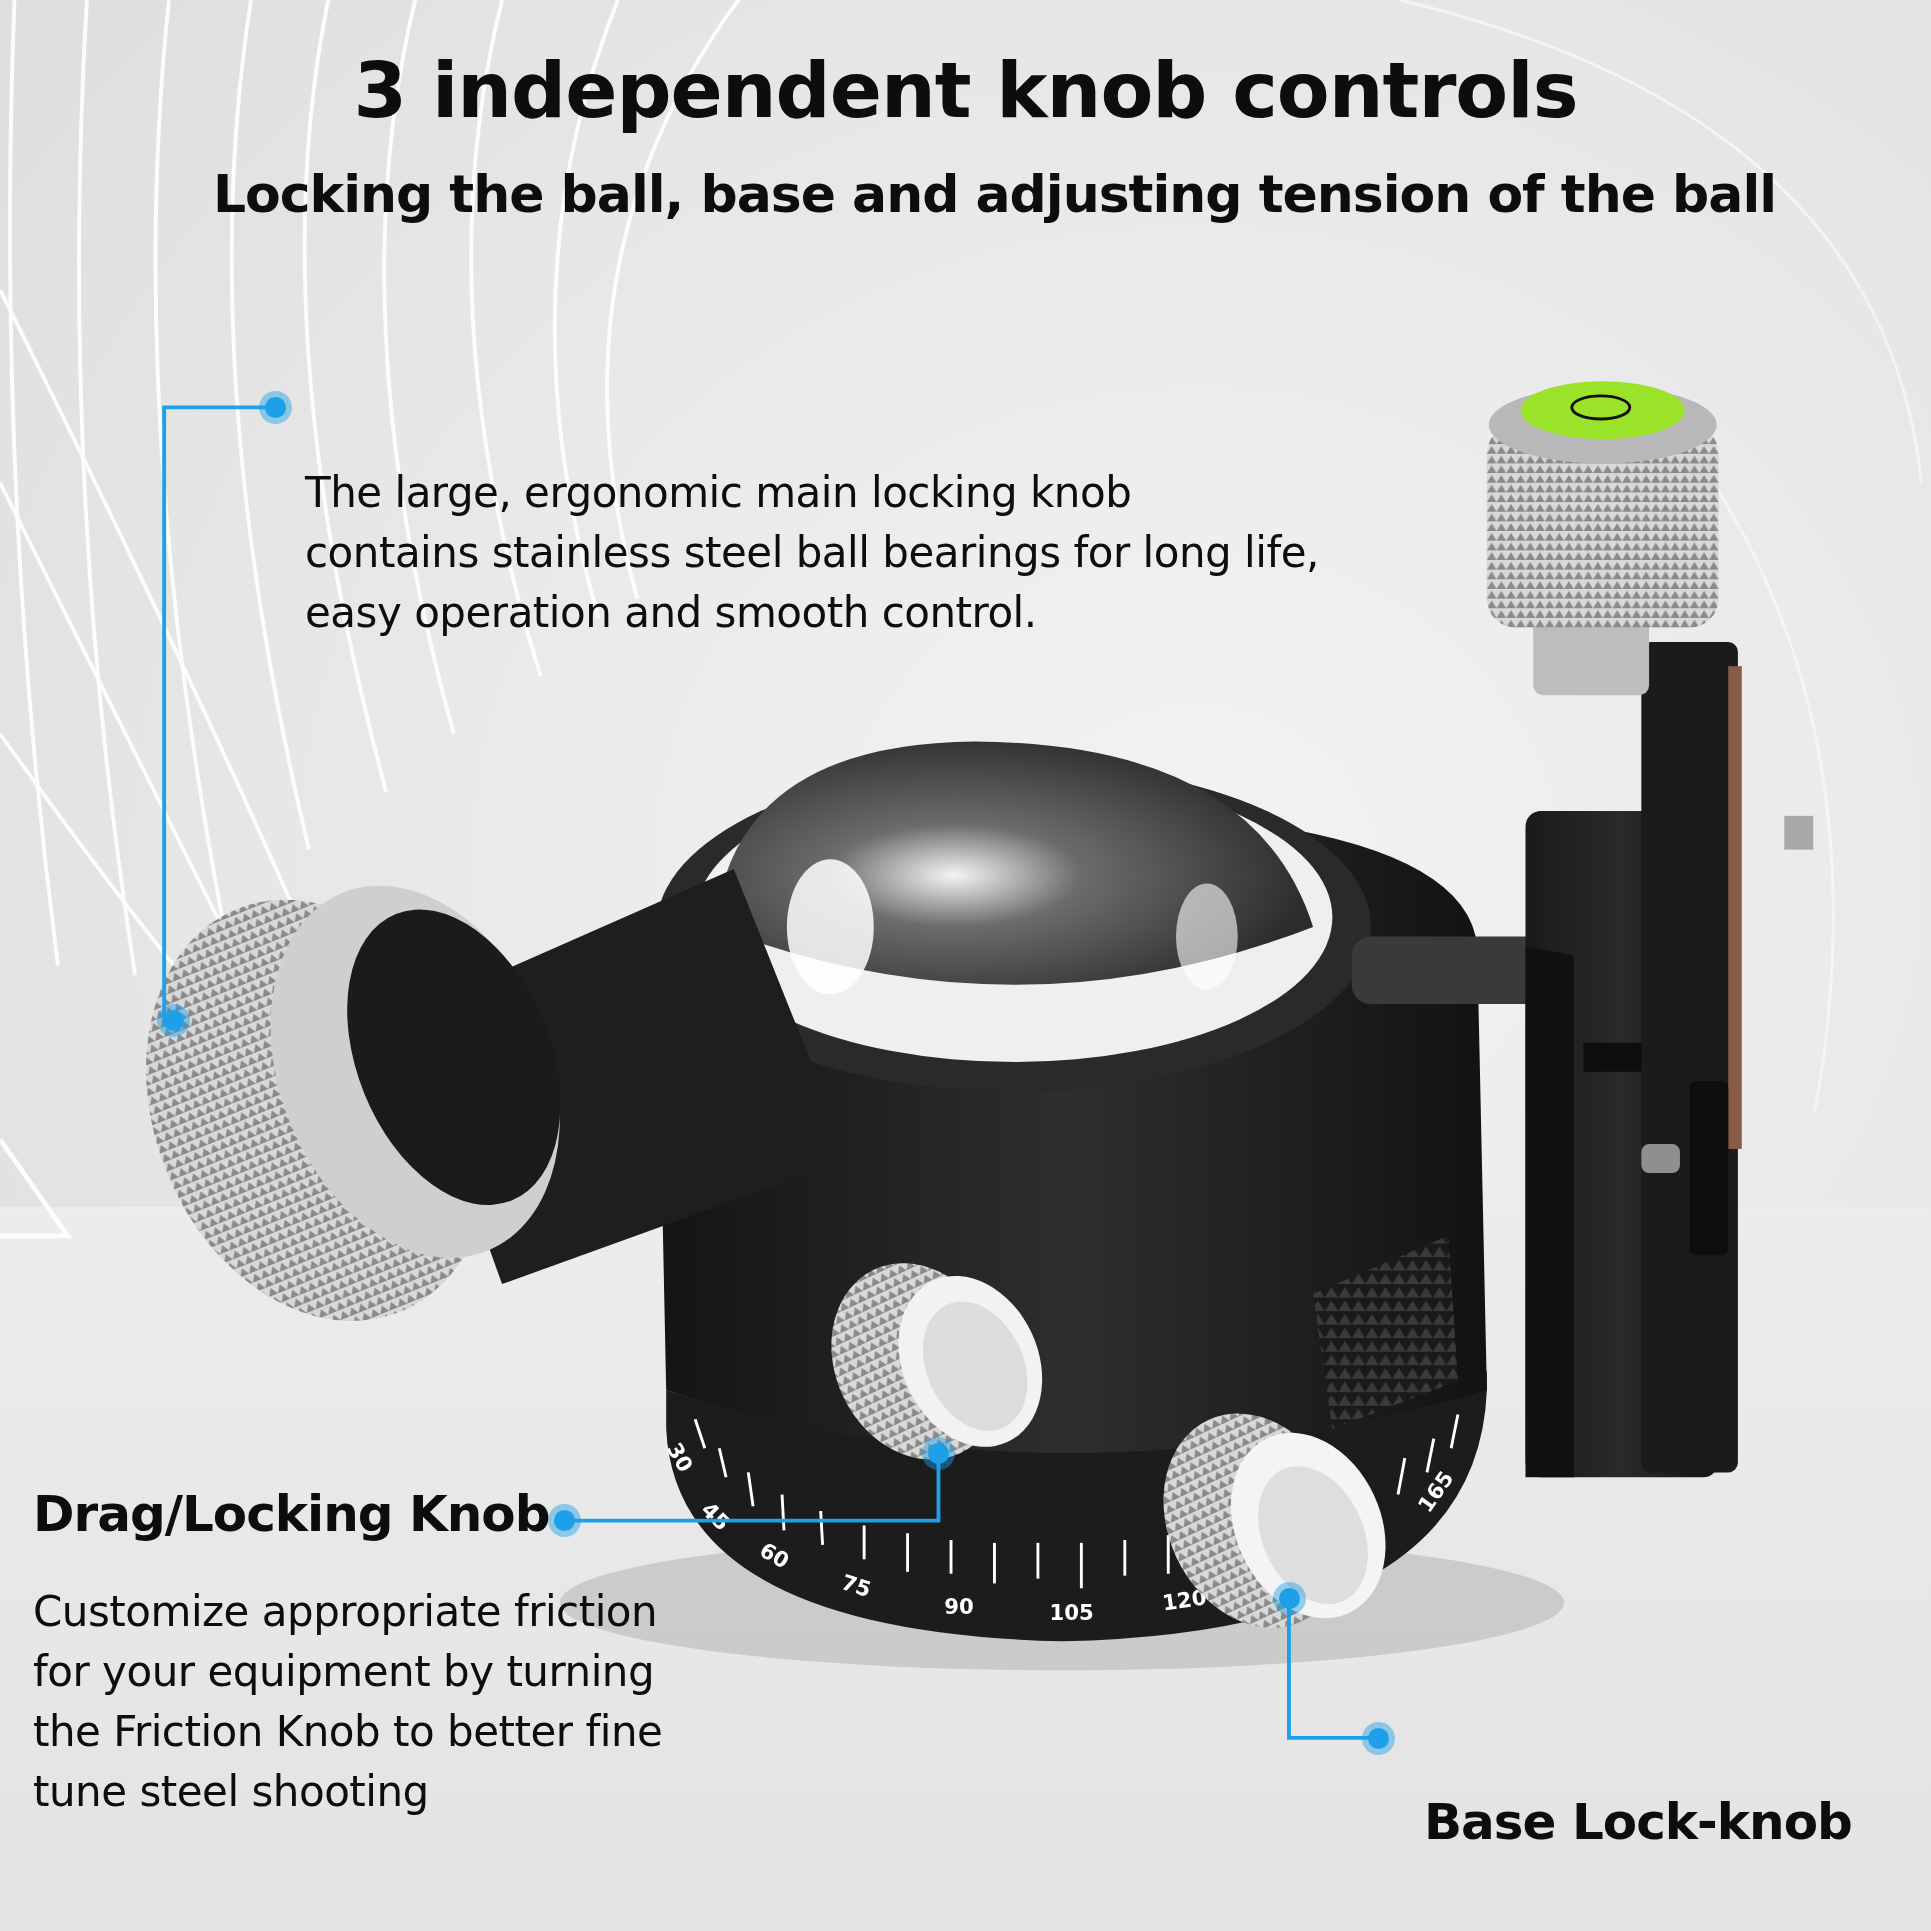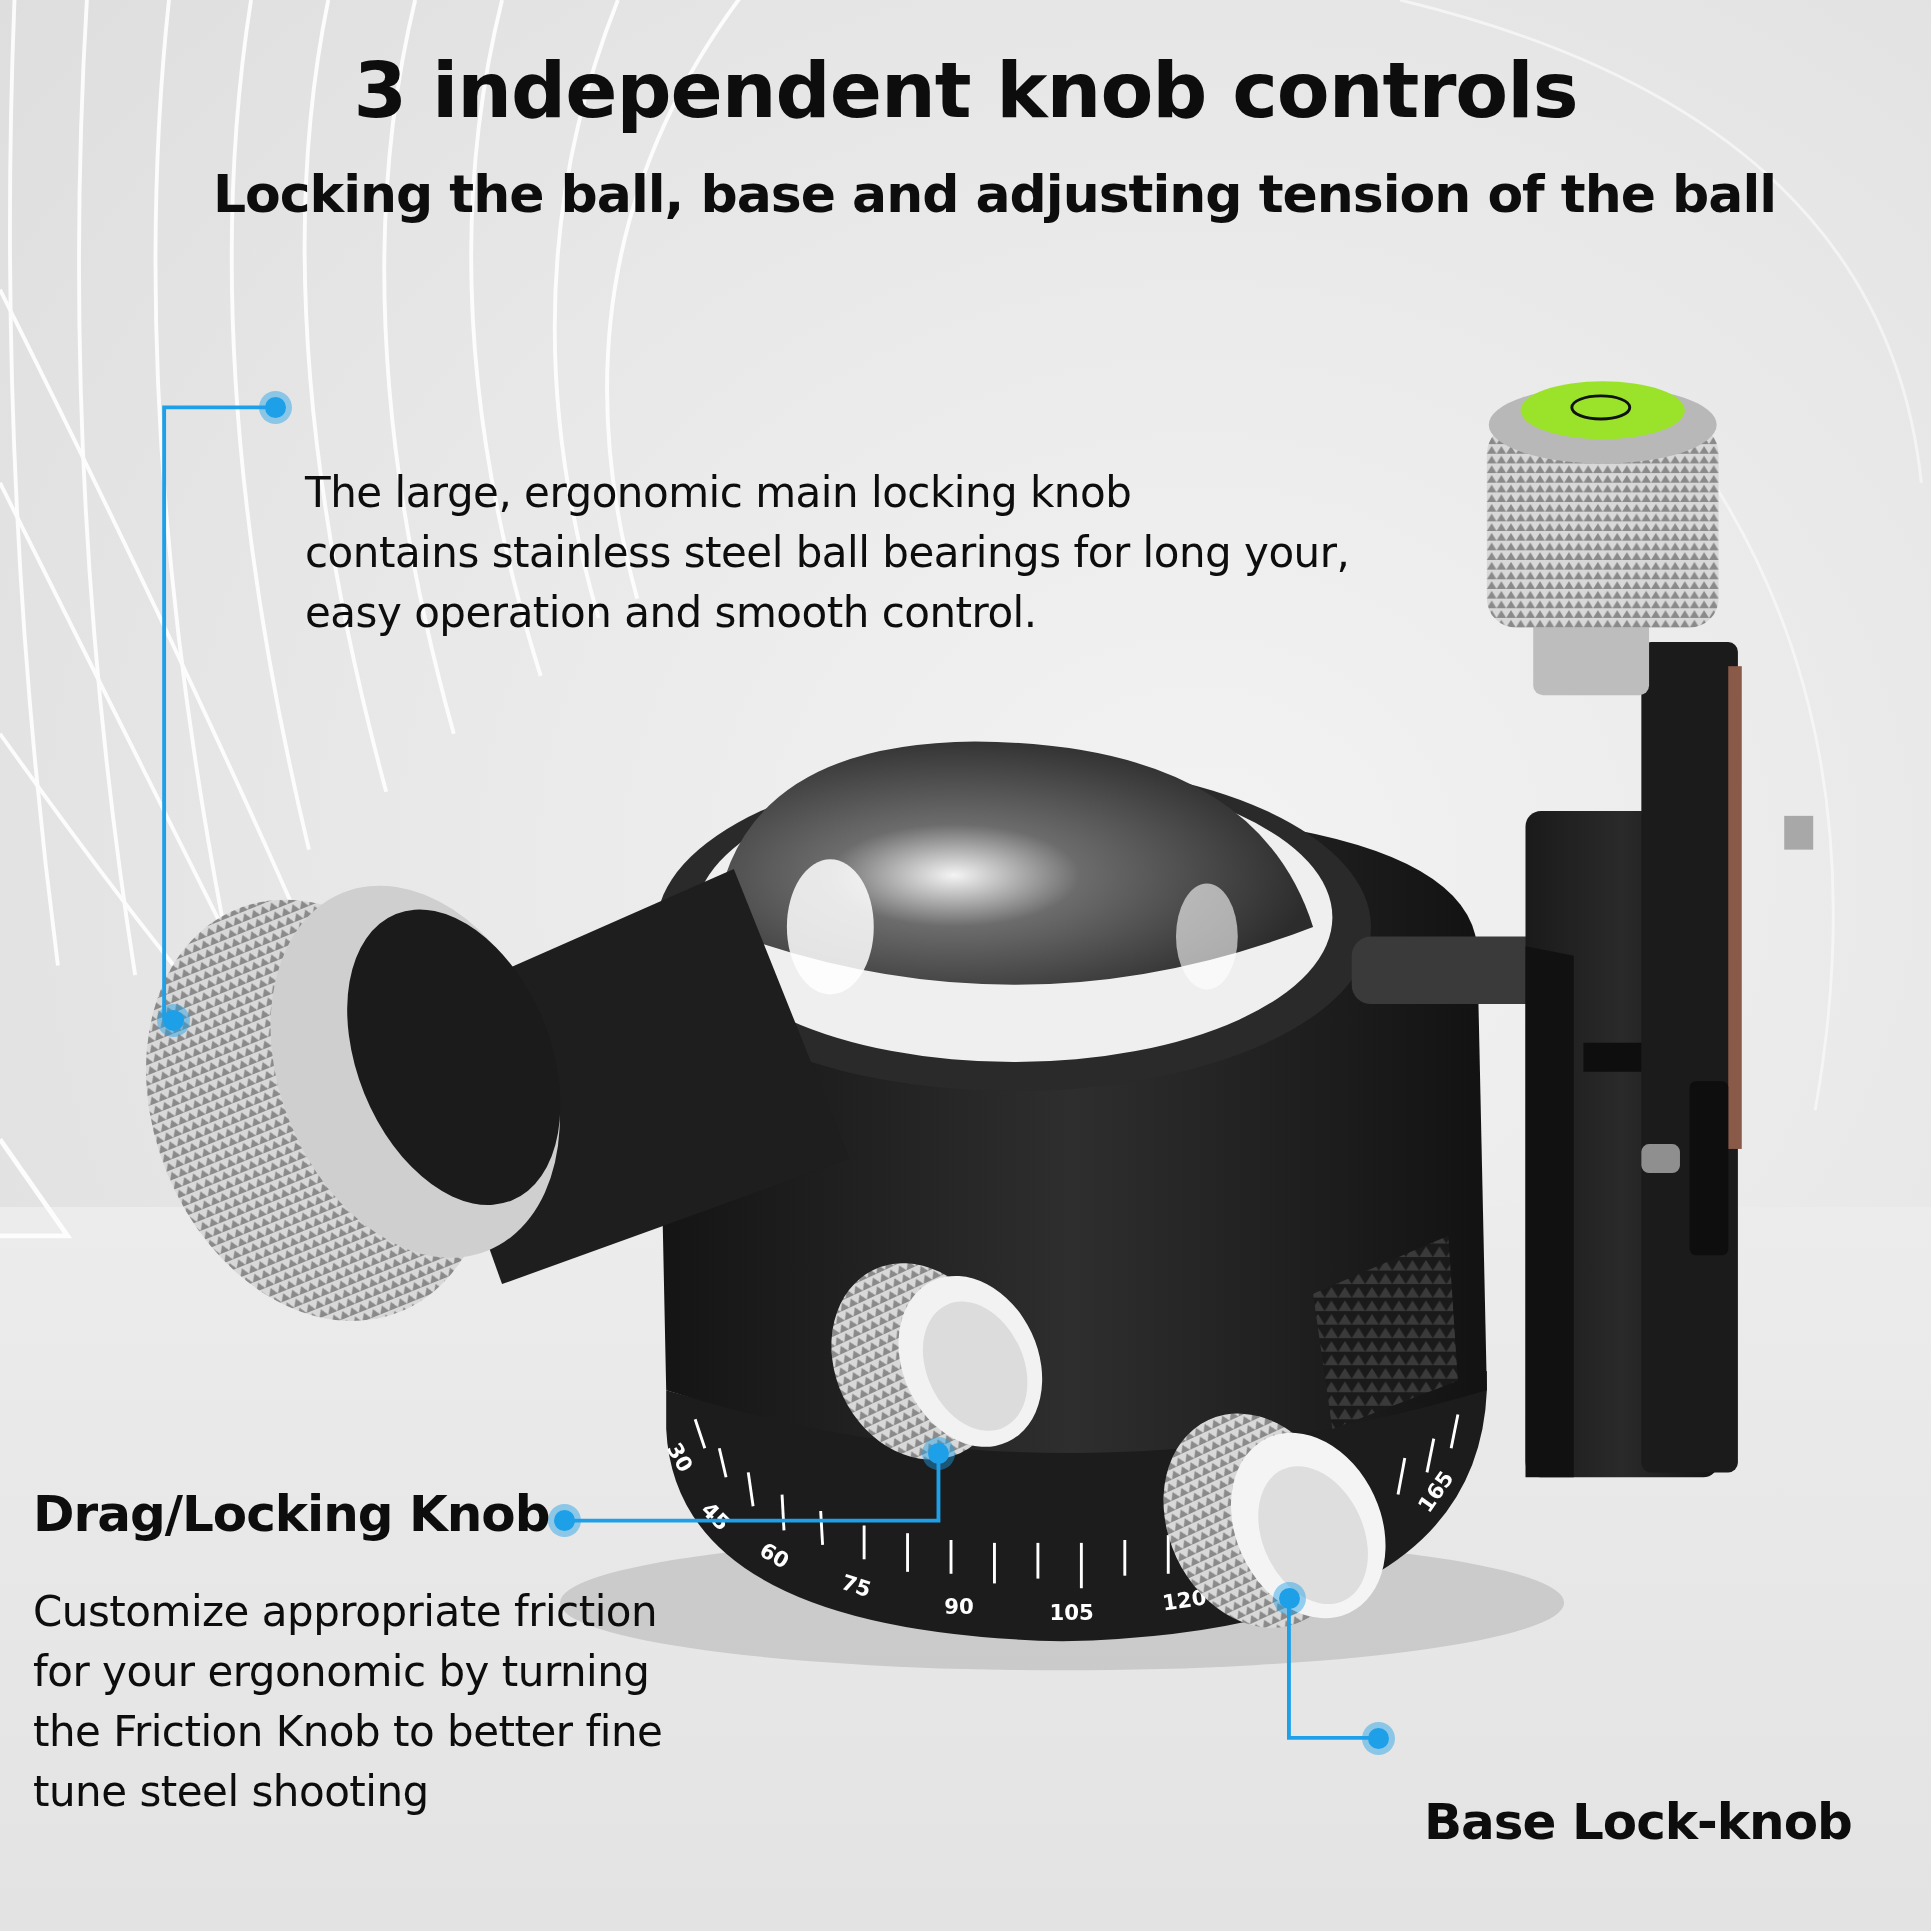--- a/index.html
+++ b/index.html
@@ -178,27 +178,27 @@
   <div class="dot" style="left:548px; top:1504px;"></div>
   <div class="dot" style="left:922px; top:1437px;"></div>
   <div class="dot" style="left:1273px; top:1582px;"></div>
   <div class="dot" style="left:1362px; top:1722px;"></div>
 
   <h1 class="text title">3 independent knob controls</h1>
   <h2 class="text subtitle">Locking the ball, base and adjusting tension of the ball</h2>
 
   <div class="text body main-body">
     <div>The large, ergonomic main locking knob</div>
-    <div>contains stainless steel ball bearings for long your,</div>
+    <div>contains stainless steel ball bearings for long life,</div>
     <div>easy operation and smooth control.</div>
   </div>
 
   <div class="text heading drag-heading">Drag/Locking Knob</div>
   <div class="text body drag-body">
     <div>Customize appropriate friction</div>
-    <div>for your ergonomic by turning</div>
+    <div>for your equipment by turning</div>
     <div>the Friction Knob to better fine</div>
     <div>tune steel shooting</div>
   </div>
 
   <div class="text heading base-heading">Base Lock-knob</div>
 </div>
 
 
 </body></html>

